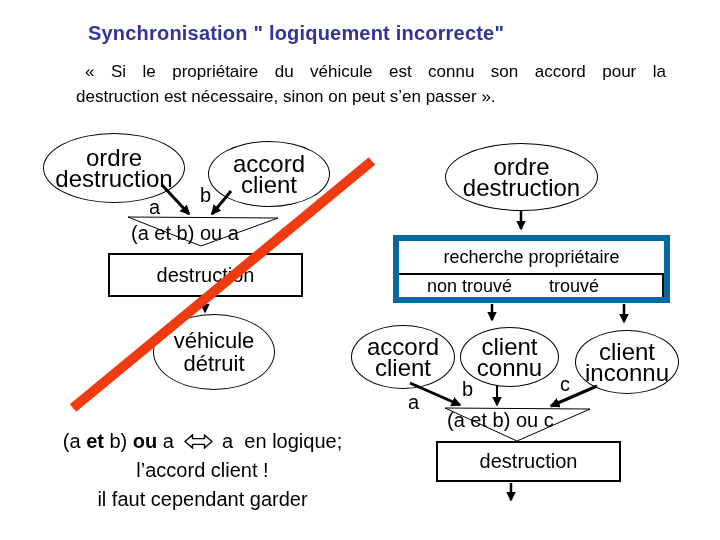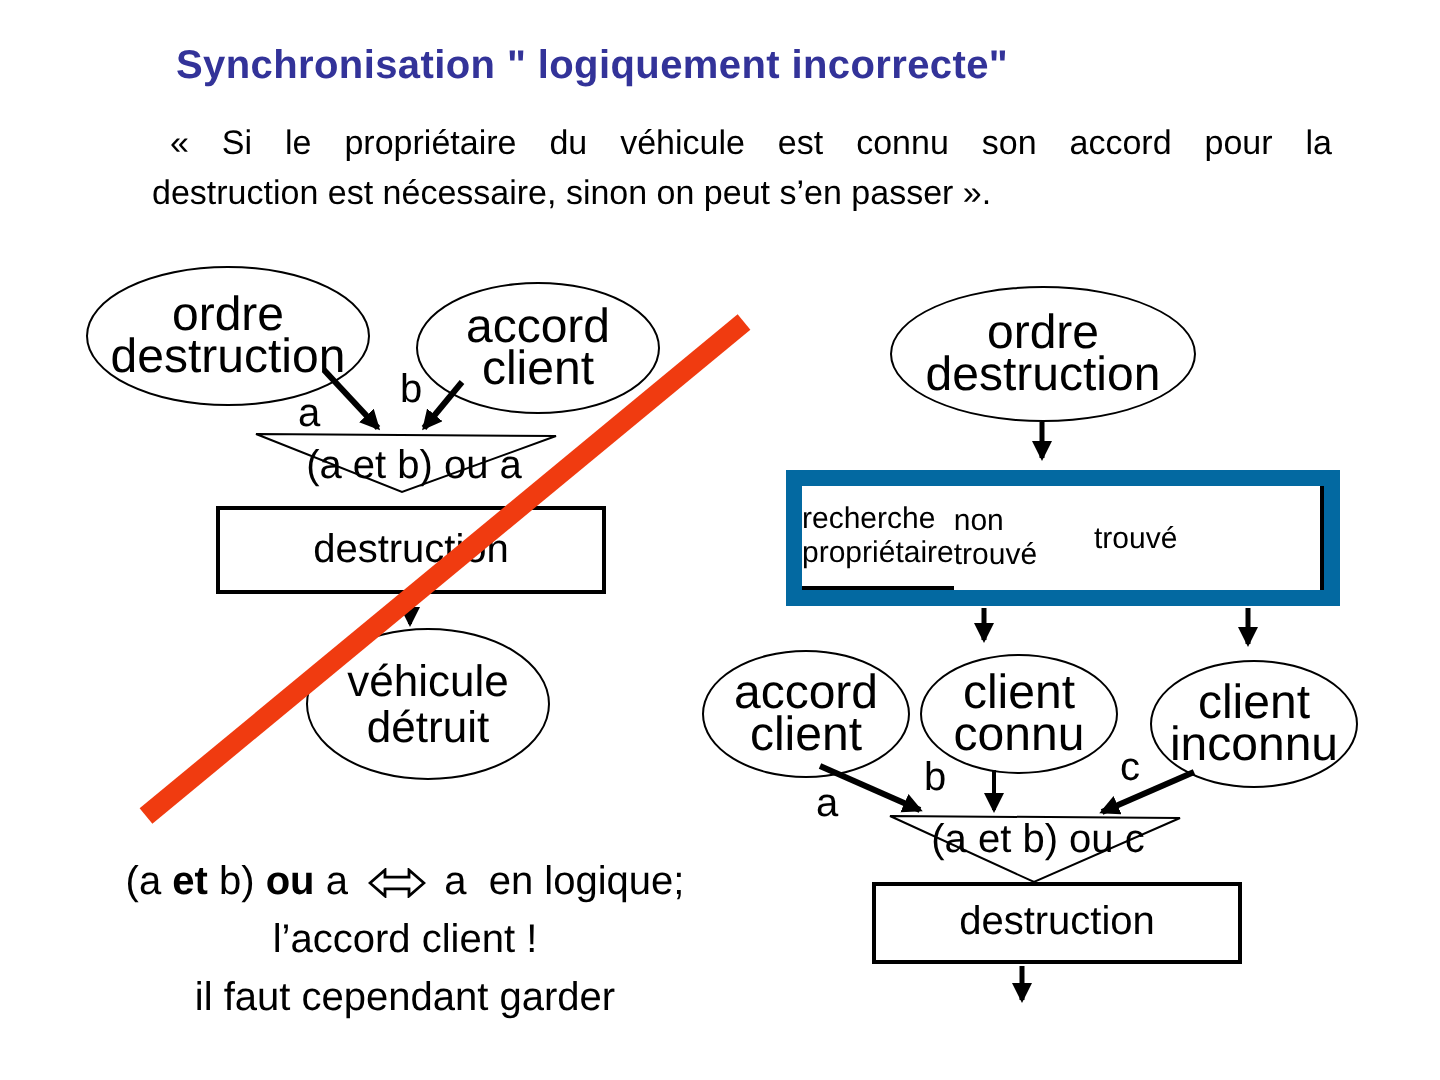--- a/index.html
+++ b/index.html
@@ -17,28 +17,28 @@
   .intro .l2{text-align:left;}
   .ellipse{
     border:1.5px solid #000;border-radius:50%;display:flex;align-items:center;justify-content:center;
     text-align:center;font-size:24px;line-height:21px;z-index:2;background:transparent;box-sizing:border-box;
   }
   .ellipse span{white-space:pre-line;}
   .rectbox{
     border:2px solid #000;display:flex;align-items:center;justify-content:center;
     font-size:20px;z-index:2;box-sizing:border-box;background:transparent;
   }
-  .tablebox{border:8px solid #0369a1;display:flex;flex-direction:row;z-index:2;box-sizing:border-box;font-size:15px;}
+  .tablebox{border:6px solid #0369a1;display:flex;flex-direction:column;z-index:2;box-sizing:border-box;font-size:18px;}
   .tablebox .thead{flex:0 0 32px;border-bottom:2px solid #000;display:flex;align-items:center;justify-content:center;}
   .tablebox .trow{flex:1;display:flex;}
   .tablebox .tcell{display:flex;align-items:center;box-sizing:border-box;}
   .tablebox .tcell.c1{width:124px;border-right:2px solid #000;padding-left:9px;justify-content:flex-start;}
   .tablebox .tcell.c2{flex:1;justify-content:center;}
   .arclabel{font-size:20px;z-index:3;line-height:20px;}
-  .funnel-text{font-size:20px;text-align:center;z-index:3;line-height:20px;white-space:nowrap;}
+  .funnel-text{font-size:20px;z-index:3;line-height:20px;white-space:nowrap;}
   .svglayer{position:absolute;left:0;top:0;z-index:1;pointer-events:none;}
   .crosslayer{position:absolute;left:0;top:0;z-index:5;pointer-events:none;}
   .note{left:30px;top:427px;width:345px;font-size:20px;line-height:29px;text-align:center;z-index:2;}
   .note .nl1{display:flex;justify-content:center;align-items:center;}
   .note .nl1 span{white-space:pre;}
   .note b{font-weight:bold;text-align:right;}
   .equiv{display:inline-block;margin:0 4px;}
 </style>
 </head>
 <body>

